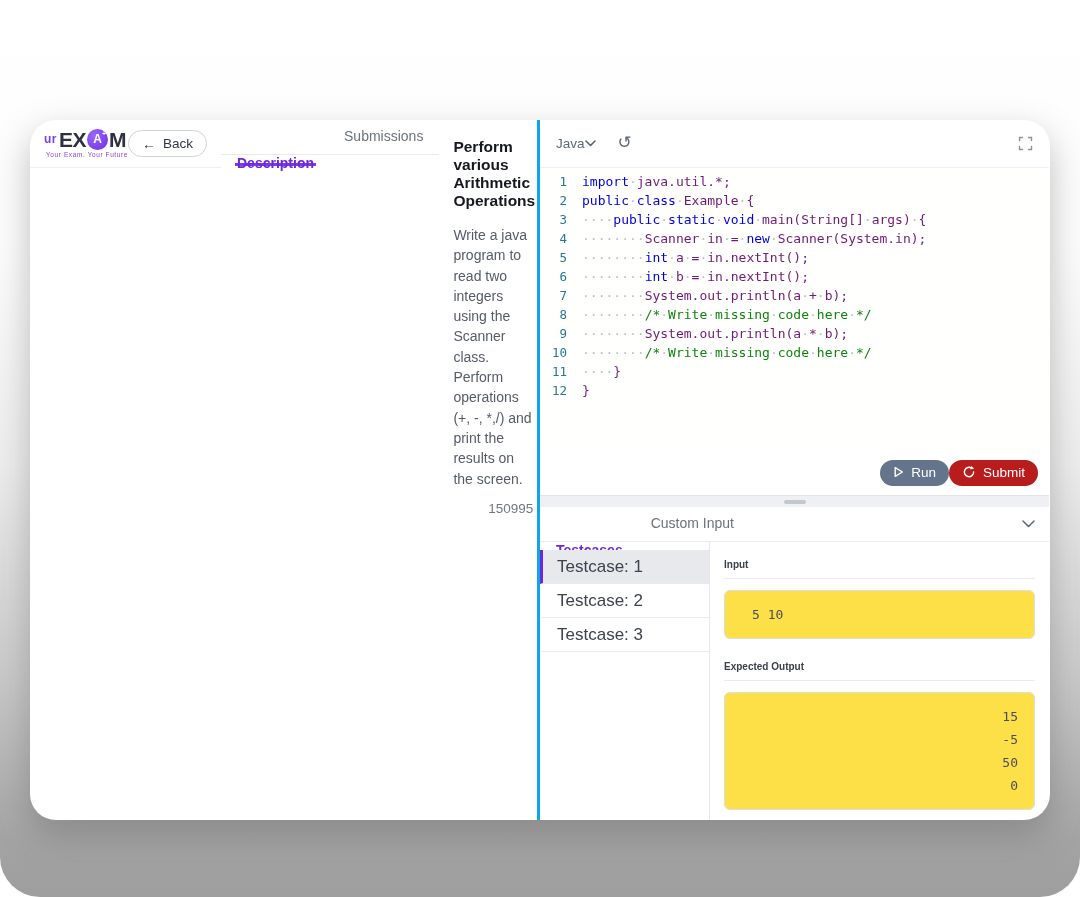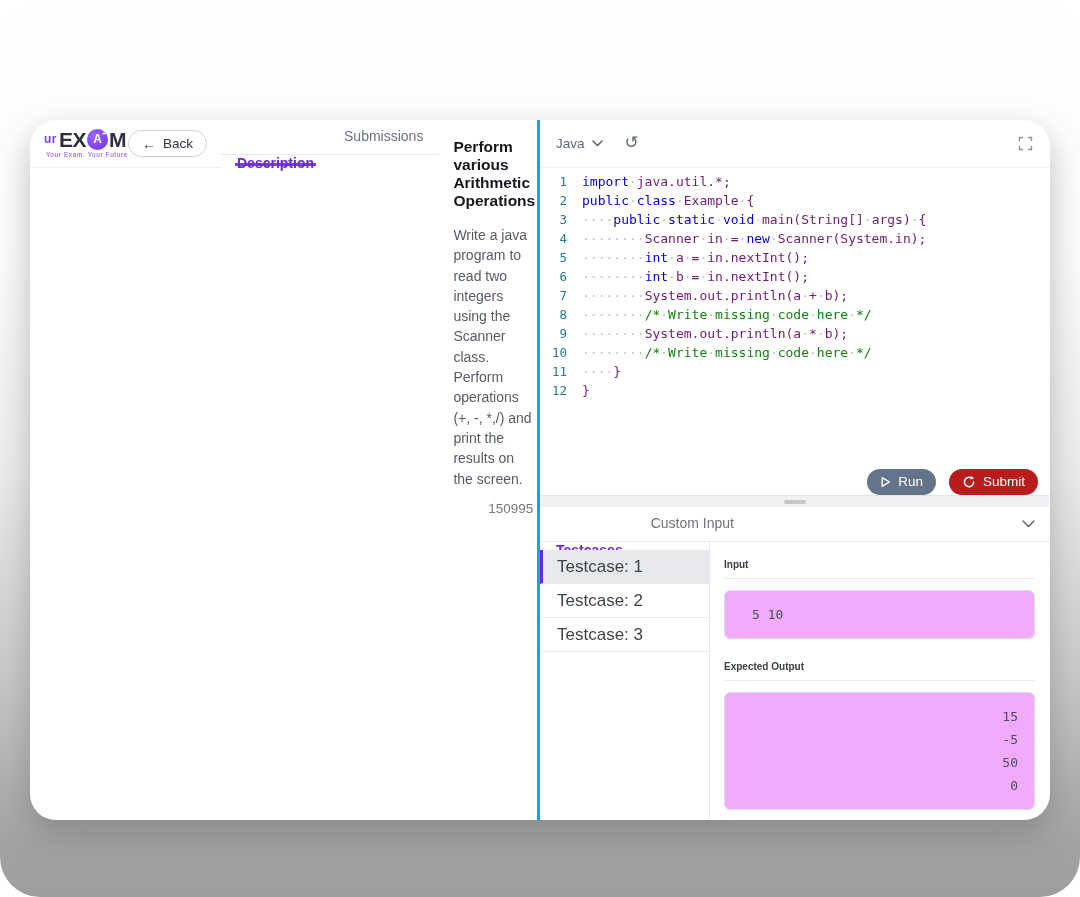--- a/index.html
+++ b/index.html
@@ -34,50 +34,50 @@
   .tab.active { color:#6d28d9; font-weight:700; border-bottom-color:#7c3aed;margin-top:43px; }
 
   .lp-content { padding:18px 16px 0 14px; }
   .prob-title { font-size:15.5px; font-weight:700; color:#15181e; }
   .prob-body { margin-top:15px; font-size:14px; color:#555c66; line-height:1.45; max-width:480px; }
   .prob-id { margin-top:12px; text-align:right; font-size:13.5px; color:#707883; padding-right:2px; }
 
   
   .right { width:509px; display:flex; flex-direction:column; }
   .ed-header { height:48px; flex:none; border-bottom:1px solid #eef0f3; display:flex; align-items:center; padding:0 16px; }
-  .lang-select { display:flex; align-items:center; gap:7px; font-size:13.5px; color:#5c6773; cursor:pointer; }
+  .lang-select { display:flex; align-items:center; gap:0; font-size:13.5px; color:#5c6773; cursor:pointer; }
   .reset { margin-left:22px; font-size:17px; color:#5c6773; cursor:pointer; line-height:1; transform:translateY(-1px); }
   .fullscreen { margin-left:auto; color:#8a929c; cursor:pointer; display:flex; }
 
   .code { flex:1; min-height:0; overflow:hidden; padding-top:4px; background:#fffffe;
           font-family:"DejaVu Sans Mono",monospace; font-size:13px; line-height:19px; }
   .code-line { display:flex; white-space:pre; }
   .ln { width:42px; flex:none; text-align:right; padding-right:15px; color:#237893; font-size:12.5px; }
   .kw { color:#0000e6; } .cm { color:#0e840e; } .pl { color:#701a75; } .ws { color:#b9c0c5; }
 
-  .actions { flex:none; height:45px; display:flex; justify-content:flex-end; align-items:flex-end; gap:13px; padding:0 11px; }
+  .actions { flex:none; height:45px; display:flex; justify-content:flex-end; align-items:center; gap:0; padding:0 11px; }
   .btn { display:inline-flex; align-items:center; gap:7px; color:#fff; border:none; border-radius:14px;
          padding:5px 13px 6px; font-size:13.5px; cursor:pointer; font-family:"Liberation Sans",sans-serif; }
   .btn-run { background:#64748b; }
   .btn-submit { background:#b91c1c; }
 
   .splitter { flex:none; height:12px; background:#eef0f3; border-top:1px solid #e1e3e7; display:flex;
               align-items:center; justify-content:center; cursor:row-resize; }
   .splitter-handle { width:22px; height:4px; border-radius:2px; background:#c3c8ce; }
 
   .tc-tabs { height:35px; flex:none; border-bottom:1px solid #e8eaee; display:flex; align-items:stretch; gap:24px; padding:0 14px; }
   .tc-chevron { margin-left:auto; align-self:center; color:#5c6773; display:flex; cursor:pointer; }
   .tc-body { flex:1; min-height:0; display:flex; }
   .tc-list { width:170px; flex:none; border-right:1px solid #e6e8ec; padding-top:8px; }
   .tc-item { height:34px; display:flex; align-items:center; padding-left:14px; font-size:17px; color:#3c434d;
              border-bottom:1px solid #e9ebee; border-left:3px solid transparent; cursor:pointer; }
   .tc-item.selected { background:#e7e9ed; border-left-color:#6d28d9; }
   .tc-detail { flex:1; padding:10px 14px 0; overflow:hidden; }
   .detail-label { font-size:10px; font-weight:700; color:#3a414b; padding:7px 0 8px; border-bottom:1px solid #e9ebee; }
-  .io-box { background:#f0abfc; border:1px solid #dcdee1; border-radius:6px; margin:11px 0 15px;
+  .io-box { background:#fde047; border:1px solid #dcdee1; border-radius:6px; margin:11px 0 15px;
             font-family:"DejaVu Sans Mono",monospace; font-size:13px; color:#4a4f57; }
   .io-box.single { padding:16px 16px 16px 27px; }
   .io-box.multi { padding:12px 16px 12px 27px; line-height:23px;text-align:right; }
 </style>
 </head>
 <body>
 
 <div class="frame">
   <div class="card">
 

